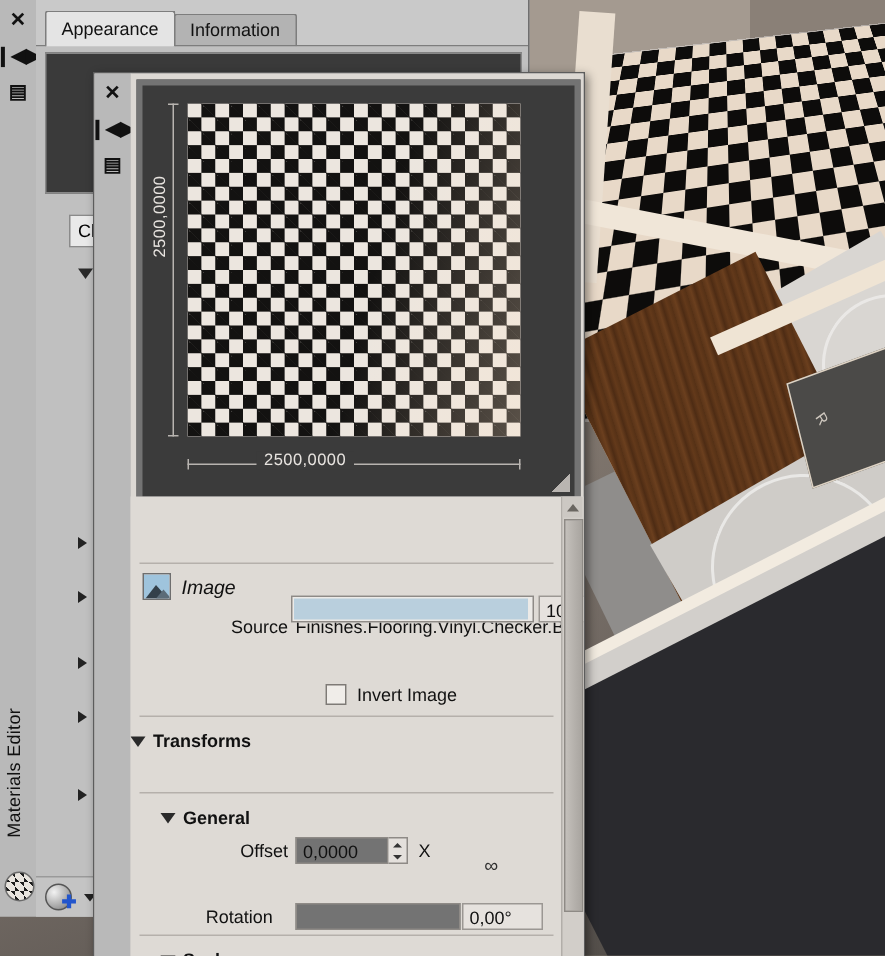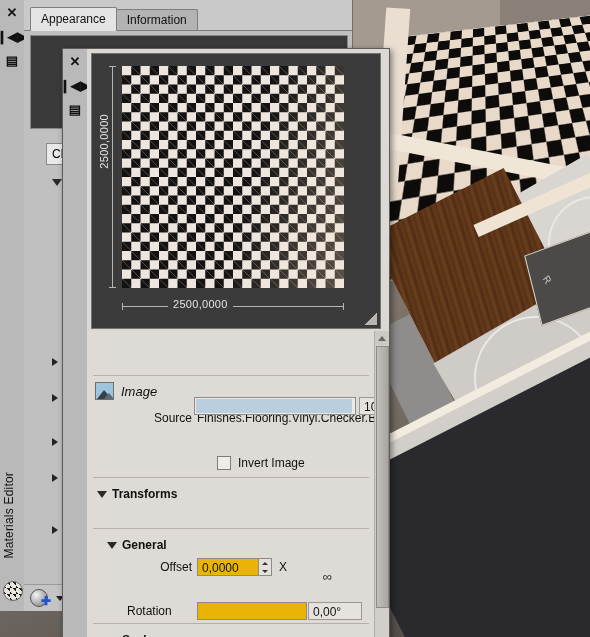--- a/index.html
+++ b/index.html
@@ -116,21 +116,21 @@
   #vstrip{position:absolute;left:76px;top:560px;width:22px;height:77px;}
   #vstrip-text{writing-mode:vertical-rl;transform:rotate(180deg);font-size:12px;color:#1a1a1a;white-space:nowrap;}
 
   
   #tex{position:absolute;left:62px;top:48px;width:326px;height:589px;
     background:#d6d2ce;border:1px solid #5c5c5c;box-shadow:2px 2px 6px rgba(0,0,0,.45);}
   #tex-side{position:absolute;left:0;top:0;width:24px;height:589px;background:#b9b9b9;border-right:1px solid #9a9a9a;}
   #tex-main{position:absolute;left:24px;top:0;right:0;bottom:0;background:#dcd8d3;}
 
   
-  #preview{position:absolute;left:4px;top:4px;width:288px;height:274px;background:#3b3b3b;border:1px solid #737373;}
+  #preview{position:absolute;left:4px;top:4px;width:288px;height:274px;background:#3b3b3b;border:4px solid #737373;}
   #checker{position:absolute;left:30px;top:12px;width:222px;height:222px;
     background-color:#ece6df;
     background-image:
       linear-gradient(45deg,#131211 25%,transparent 25%,transparent 75%,#131211 75%),
       linear-gradient(45deg,#131211 25%,transparent 25%,transparent 75%,#131211 75%);
     background-size:18.5px 18.5px;
     background-position:0 0,9.25px 9.25px;}
   #checker-tint{position:absolute;left:0;top:0;right:0;bottom:0;
     background:linear-gradient(105deg,rgba(255,255,255,0) 55%,rgba(255,228,200,.30) 100%);pointer-events:none;}
   #ruler-v{position:absolute;left:20px;top:12px;width:1px;height:222px;background:#b8b4b0;}
@@ -156,21 +156,21 @@
   .lbl-r{font-size:12px;color:#111;text-align:right;}
 
   #img-icon{position:absolute;left:8px;top:51px;width:17px;height:16px;background:#e8e8e8;
     border:1px solid #6e6e6e;overflow:hidden;}
   #img-icon-sky{position:absolute;left:0;top:0;width:100%;height:100%;background:#9fc4dd;}
   #img-icon-mtn{position:absolute;left:1px;bottom:0;width:0;height:0;
     border-left:7px solid transparent;border-right:8px solid transparent;border-bottom:9px solid #34404a;}
   #img-icon-mtn2{position:absolute;left:8px;bottom:0;width:0;height:0;
     border-left:5px solid transparent;border-right:5px solid transparent;border-bottom:6px solid #5b6b78;}
 
-  .txt-in{background:#eab308;border:1px solid #8e8a86;height:18px;line-height:18px;
+  .txt-in{background:#737373;border:1px solid #8e8a86;height:18px;line-height:18px;
     font-size:12px;padding:0 4px;color:#111;box-sizing:border-box;overflow:hidden;white-space:nowrap;}
   .txt-ro{background:#e6e2de;border:1px solid #9b9793;height:18px;line-height:18px;
     font-size:12px;padding:0 4px;color:#111;box-sizing:border-box;}
   .spin{width:13px;height:18px;border:1px solid #8e8a86;border-left:none;background:#e4e0dc;
     display:flex;flex-direction:column;align-items:center;justify-content:space-around;box-sizing:border-box;}
   .spin i{display:block;width:0;height:0;border-left:3px solid transparent;border-right:3px solid transparent;}
   .spin i.up{border-bottom:3px solid #333;}
   .spin i.dn{border-top:3px solid #333;}
 
   .chk{width:12px;height:12px;background:#f0ede9;border:1px solid #7e7a76;}
@@ -335,21 +335,21 @@
         </div>
         <div id="bright-val" class="txt-ro">100</div>
 
         <div class="row" style="left:110px;top:122px;gap:7px;margin-left:20px;">
           <span class="chk"></span>
           <span class="lbl">Invert Image</span>
         </div>
 
         <div class="sect-line" style="top:146px;"></div>
 
-        <div class="row" style="left:10px;top:153px;">
+        <div class="row" style="left:0;top:153px;">
           <span class="tri-d"></span>
           <span class="hdr">Transforms</span>
         </div>
 
 
         <div class="sect-line" style="top:197px;"></div>
 
         <div class="row" style="left:20px;top:204px;">
           <span class="tri-d"></span>
           <span class="hdr">General</span>
@@ -361,21 +361,21 @@
         <div class="row" style="left:110px;top:226px;">
           <span class="txt-in" style="width:62px;">0,0000</span>
           <span class="spin">
               <i class="up"></i>
               <i class="dn"></i>
             </span>
           <span class="lbl" style="margin-left:7px;">X</span>
         </div>
         <div class="chain" style="position:absolute;left:228px;top:238px;">∞</div>
 
-        <div class="row" style="left:40px;top:270px;width:65px;justify-content:flex-start;">
+        <div class="row" style="left:40px;top:270px;width:65px;justify-content:center;">
           <span class="lbl-r">Rotation</span>
         </div>
         <div class="row" style="left:110px;top:270px;">
           <span class="txt-in" style="width:110px;"></span>
           <span class="txt-ro" style="width:54px;margin-left:1px;">0,00°</span>
         </div>
 
         <div class="sect-line" style="top:292px;"></div>
 
         <div class="row" style="left:20px;top:299px;">

